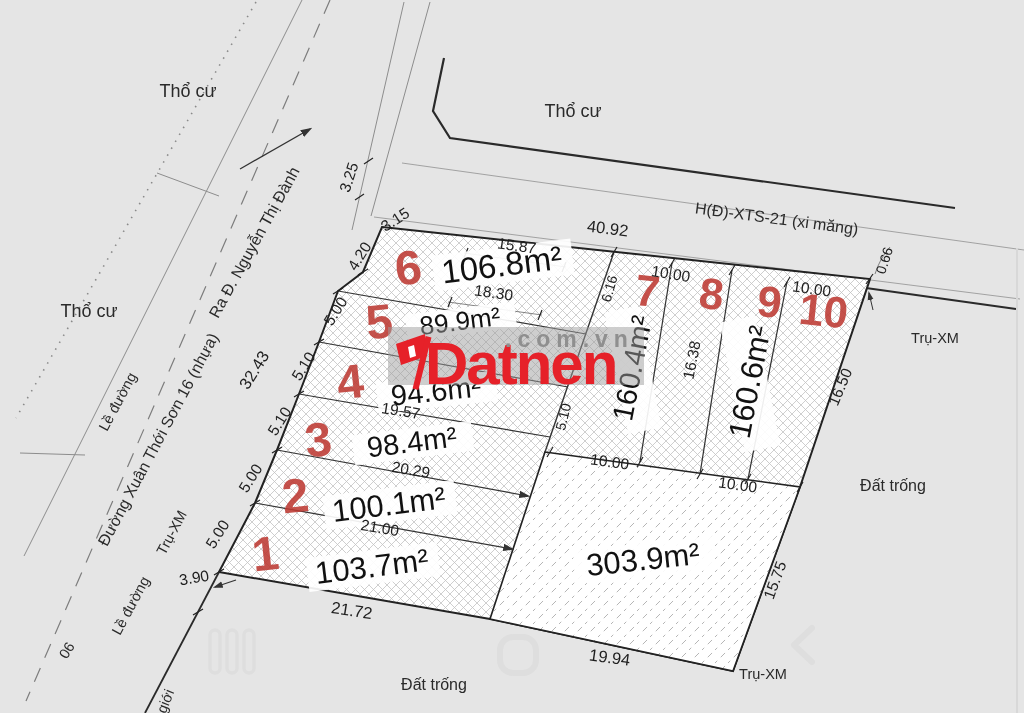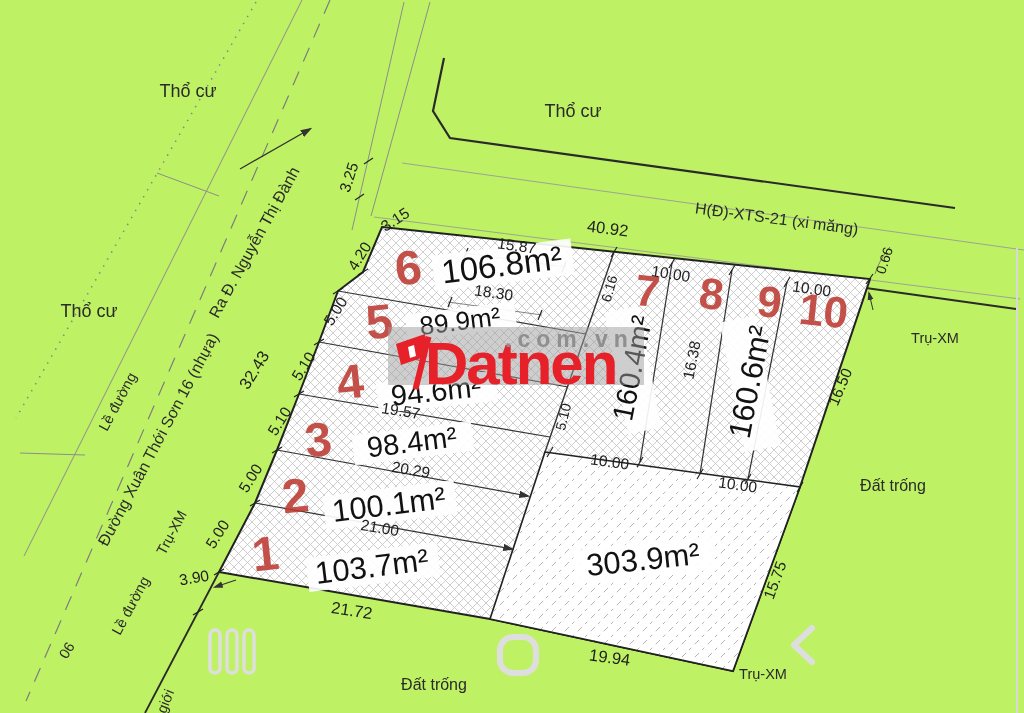--- a/index.html
+++ b/index.html
@@ -1,16 +1,16 @@
 <!DOCTYPE html>
 <html><head>
 <meta charset="utf-8">
 <style>
   html,body{margin:0;padding:0;background:#ffffff;}
-  #stage{position:relative;width:1024px;height:713px;background:#bef264;overflow:hidden;
+  #stage{position:relative;width:1024px;height:713px;background:#e5e5e5;overflow:hidden;
          font-family:"Liberation Sans", sans-serif;}
   svg{position:absolute;left:0;top:0;}
   svg text{font-family:"Liberation Sans", sans-serif;fill:#1c1c1c;}
   .dim{font-size:15.5px;fill:#1f1f1f;}
   .dim-sm{font-size:14px;fill:#1f1f1f;}
   .area{font-size:29px;fill:#111;}
   .area-big{font-size:31px;fill:#111;}
   .plotnum{font-size:48px;font-weight:bold;fill:#bd3a33;opacity:.88;}
   .plotnum-r{font-size:44px;font-weight:bold;fill:#bd3a33;opacity:.88;}
   .zone{font-size:18px;fill:#2a2a2a;}

